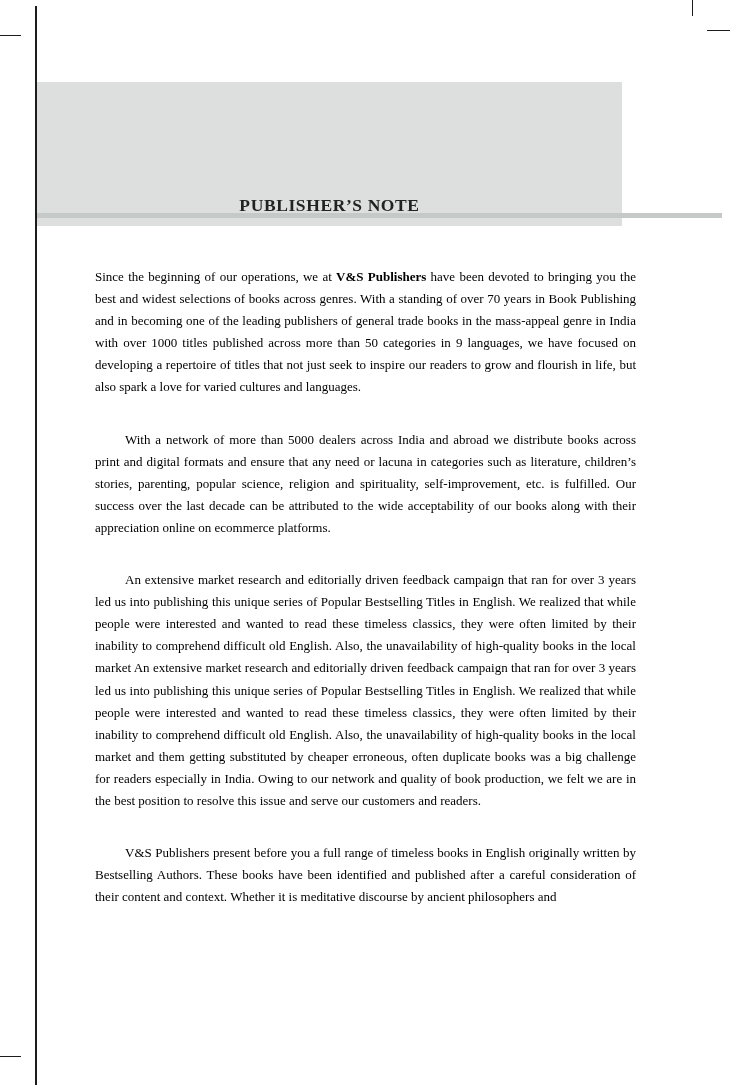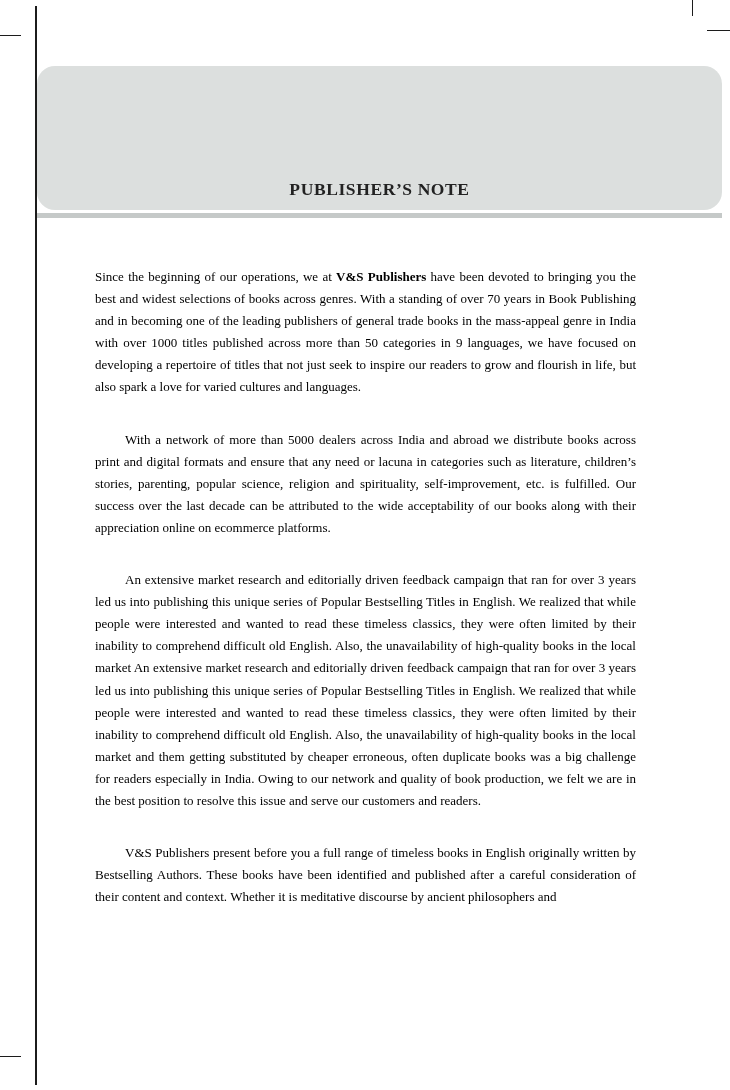--- a/index.html
+++ b/index.html
@@ -23,28 +23,27 @@
   .crop-left-vertical   { left: 35px;  top: 6px;    width: 2px;  height: 1079px; }
   .crop-topleft-h       { left: 0;     top: 35px;   width: 21px; height: 1px; }
   .crop-topright-v      { left: 692px; top: 0;      width: 1px;  height: 16px; }
   .crop-topright-h      { left: 707px; top: 30px;   width: 23px; height: 1px; }
   .crop-bottomleft-h    { left: 0;     top: 1056px; width: 21px; height: 1px; }
 
   
   .header-band {
     position: absolute;
     left: 37px;
-    top: 66px;
-    width: 685px;
+    top: 82px;
+    width: 585px;
     height: 144px;
     background: #dcdfde;
     display: flex;
     align-items: flex-end;
     justify-content: center;
-    border-radius: 18px;
   }
   .header-band .page-title {
     font-weight: bold;
     font-size: 17.5px;
     letter-spacing: 0.6px;
     color: #222222;
     padding-bottom: 10px;
   }
   .header-shadow {
     position: absolute;

